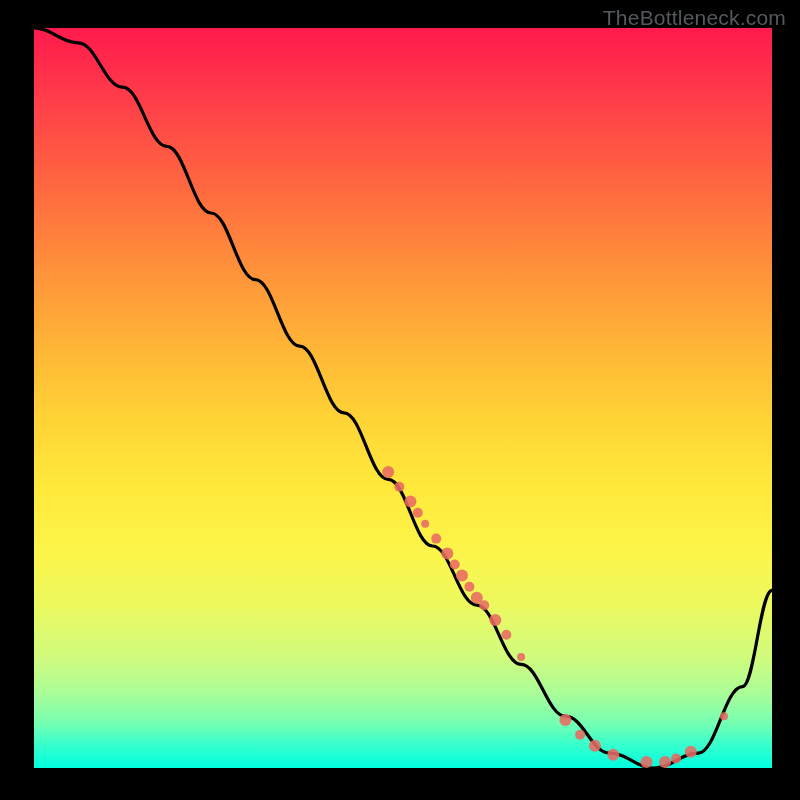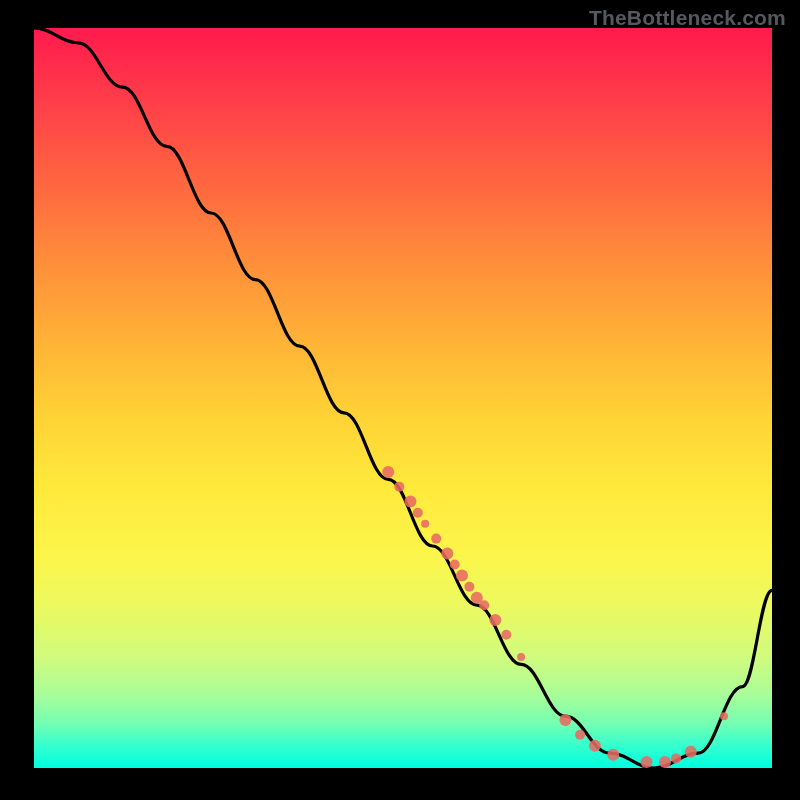--- a/index.html
+++ b/index.html
@@ -32,21 +32,21 @@
       #74ffb3 94%,
       #35ffce 97%,
       #00ffe0 100%
     );
   }
   .watermark {
     position: absolute;
     top: 6px;
     right: 14px;
     font-size: 21px;
-    font-weight: 700;
+    font-weight: 400;
     color: #54595e;
     letter-spacing: 0.2px;
   }
   svg.plot {
     position: absolute;
     left: 0;
     top: 0;
     width: 800px;
     height: 800px;
     pointer-events: none;

